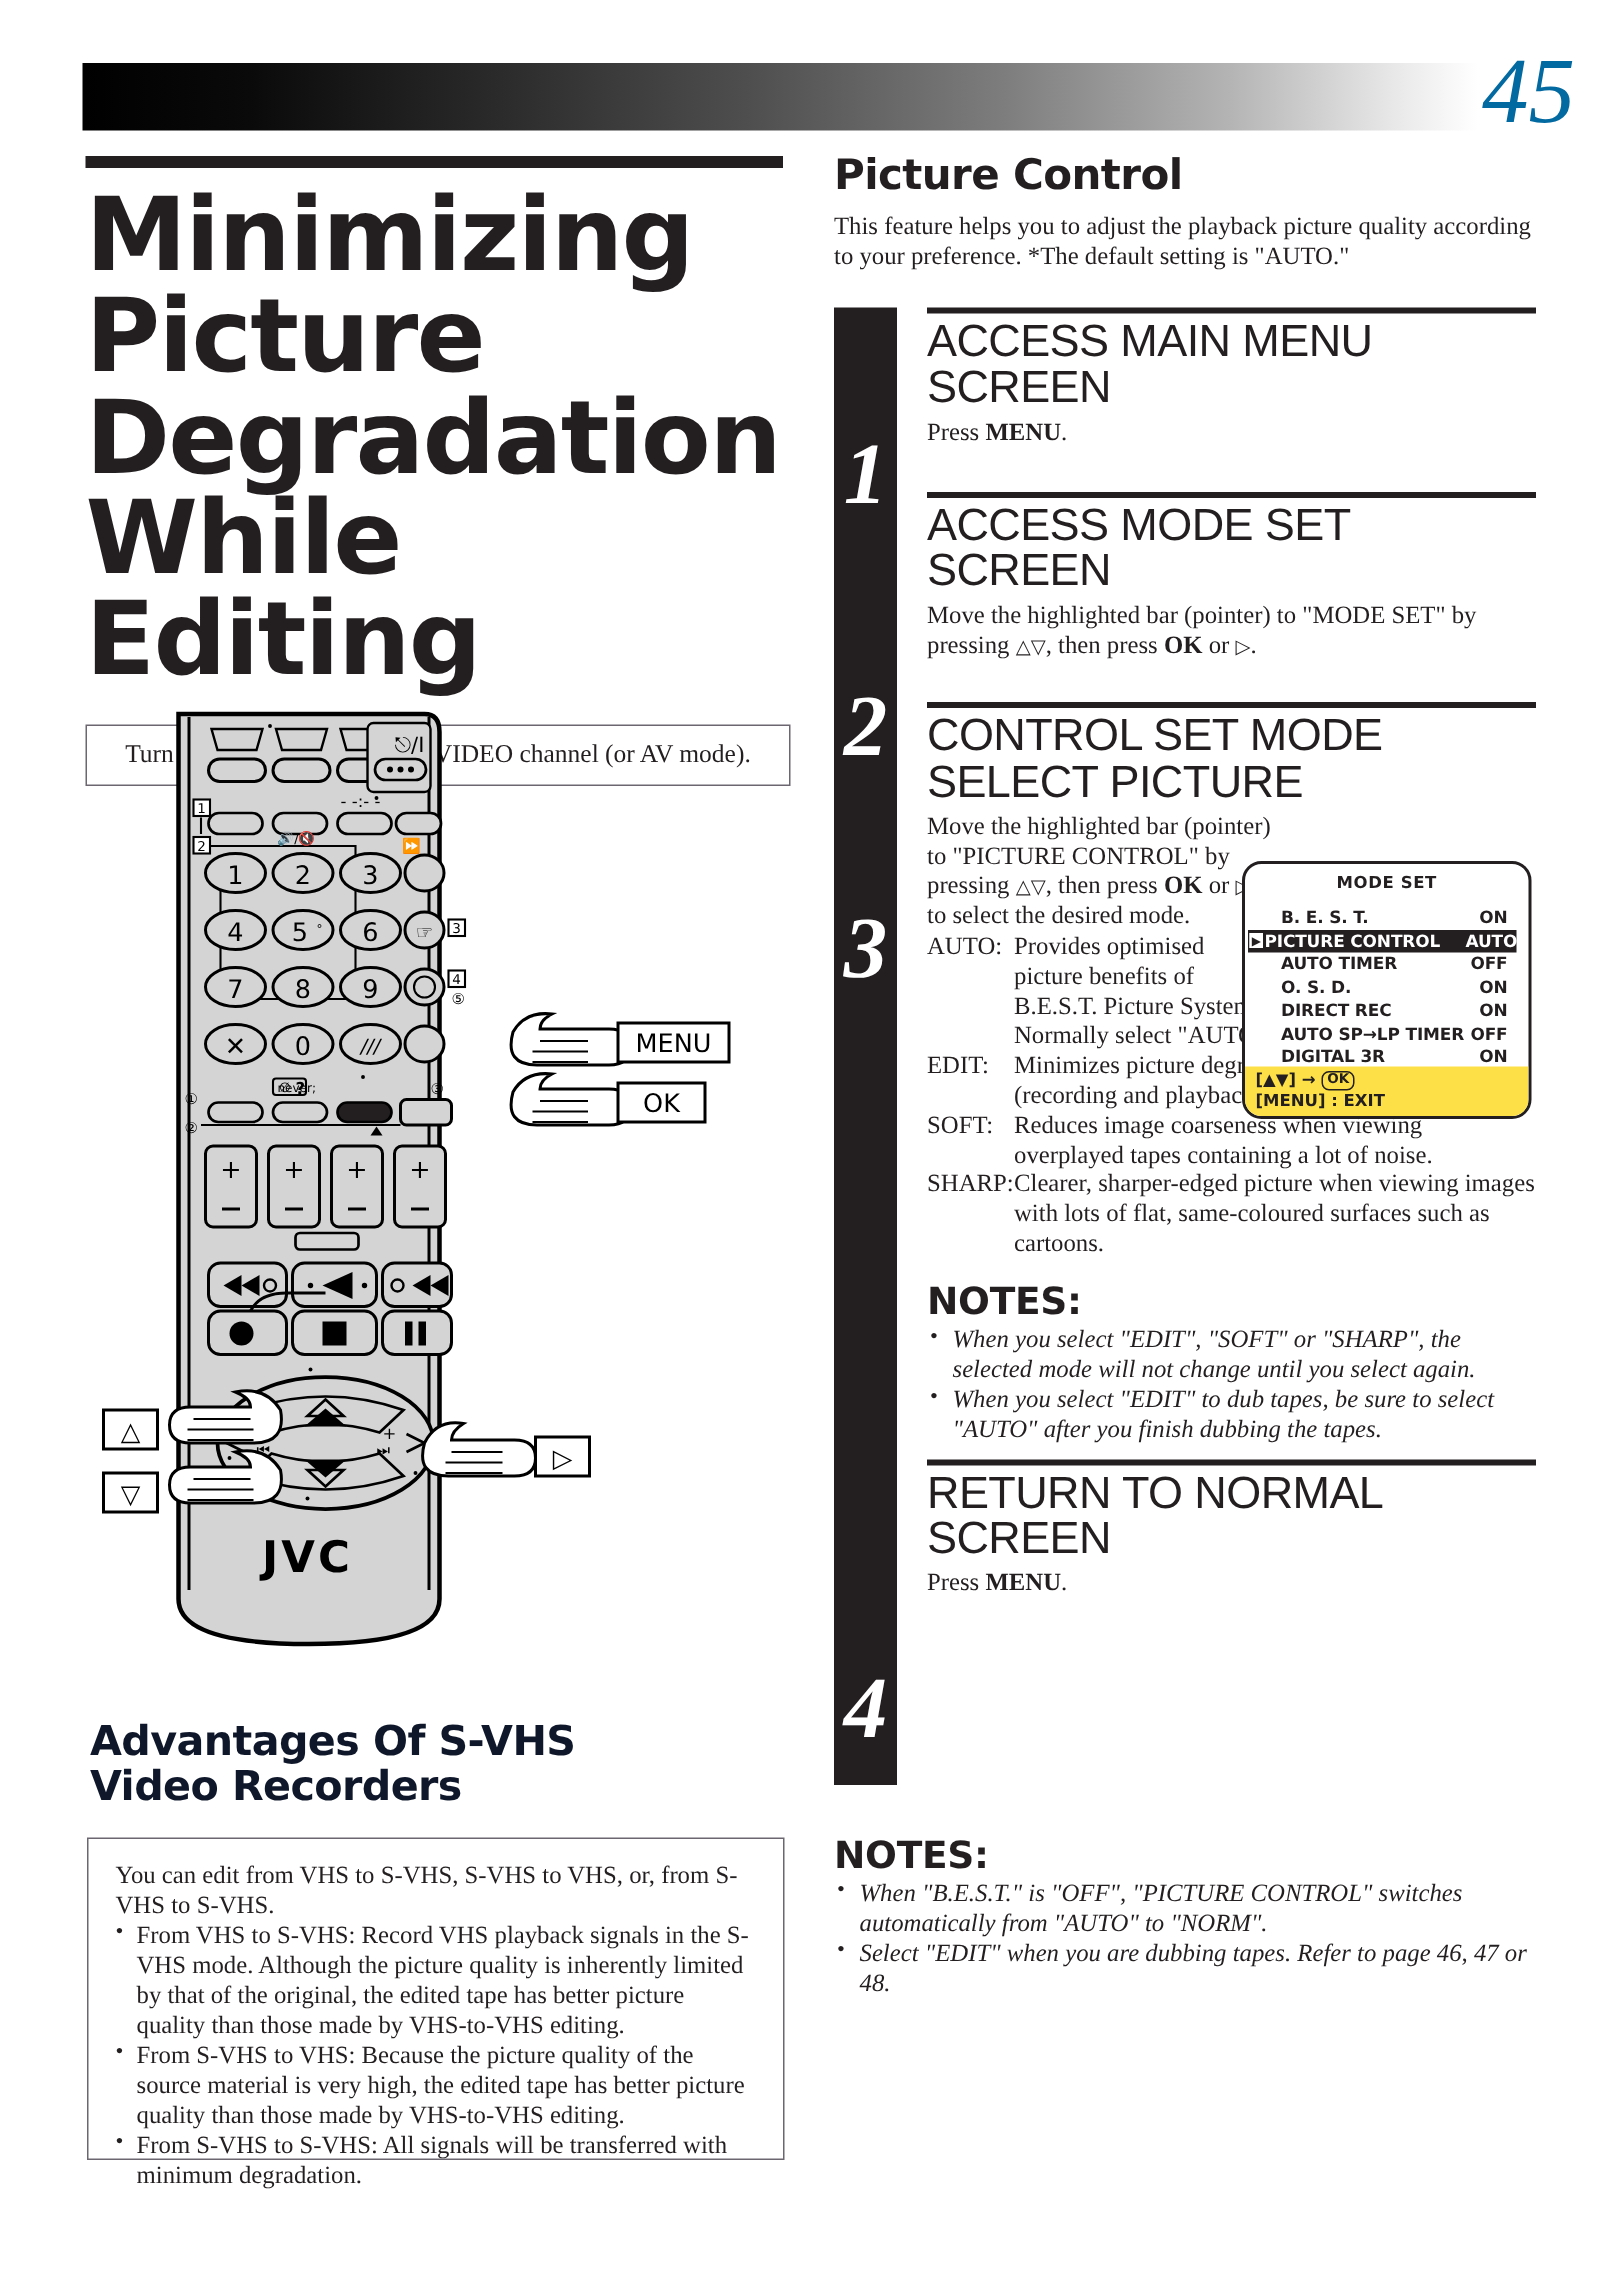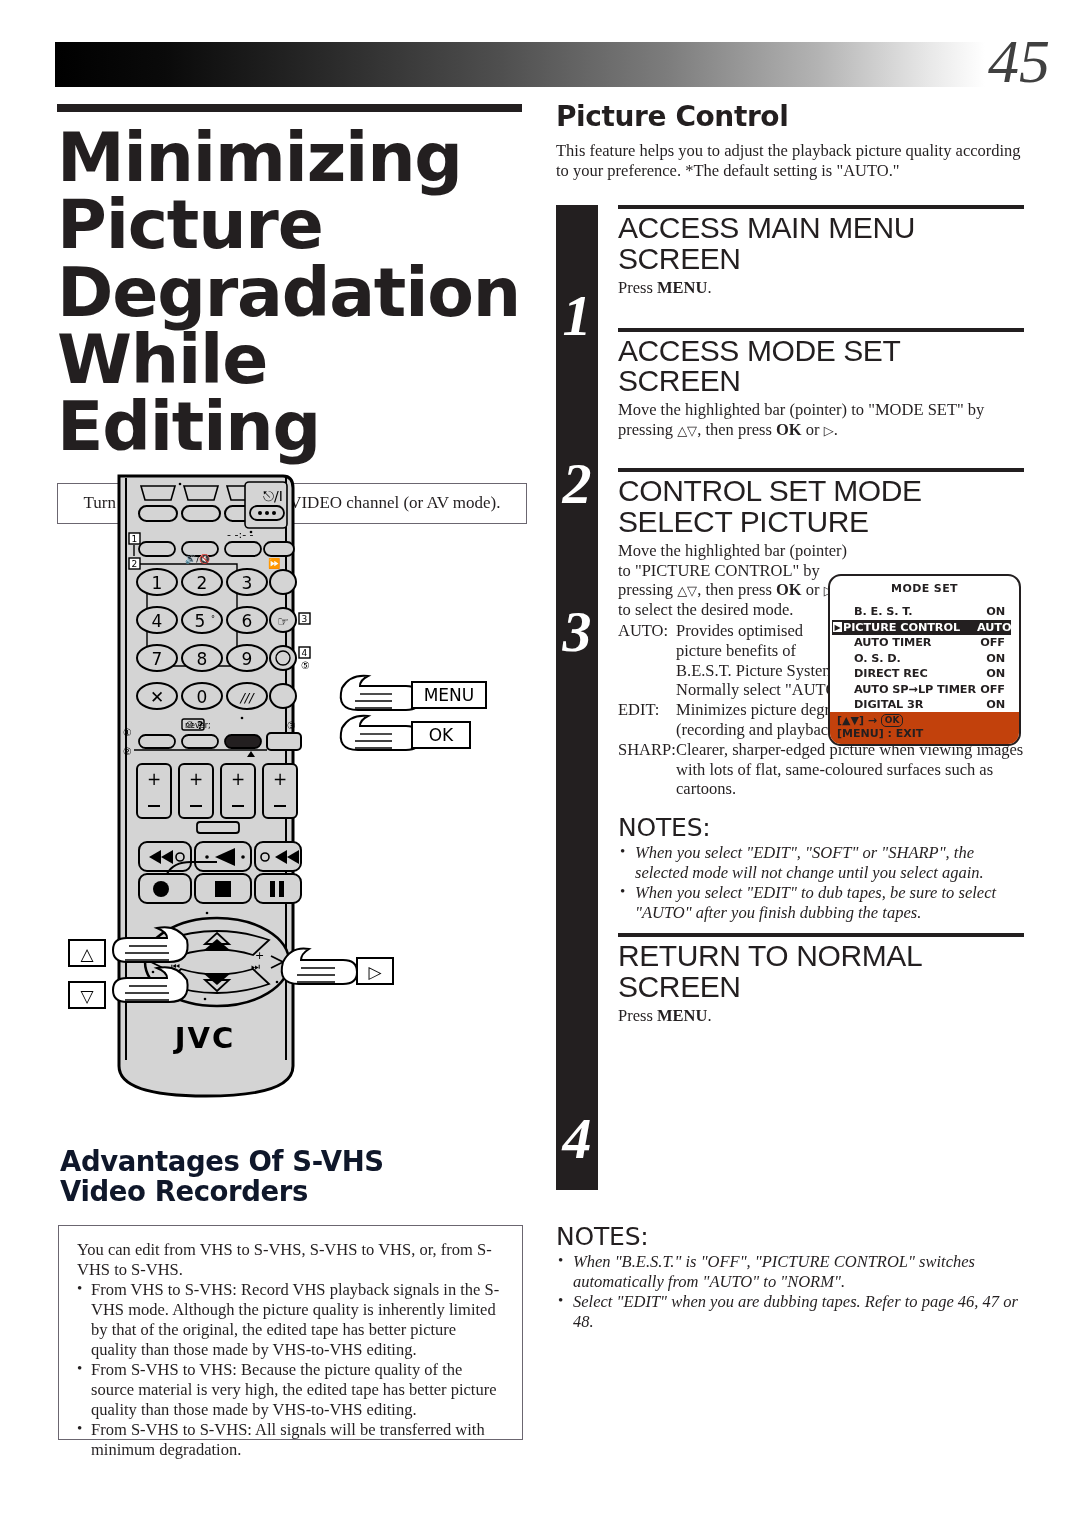--- a/index.html
+++ b/index.html
@@ -16,21 +16,21 @@
   .header-band {
     position: absolute; left: 55px; top: 42px;
     width: 930px; height: 45px;
     background: linear-gradient(to right, #000000 0%, #0a0a0a 12%, #2b2b2b 30%, #4f4f4f 48%, #7d7d7d 66%, #b3b3b3 82%, #e8e8e8 94%, #ffffff 100%);
   }
   .page-number {
     position: absolute; right: 30px; top: 30px;
     font-family: "Liberation Serif", serif;
     font-style: italic; font-weight: 400;
     font-size: 62px; line-height: 1;
-    color: #404040;
+    color: #0369a1;
   }
 
   
   .left-col { position: absolute; left: 57px; top: 104px; width: 470px; }
   .title-rule { width: 465px; height: 8px; background: #231f20; margin-bottom: 12px; }
   .main-title {
     font-family: "DejaVu Sans", sans-serif;
     font-weight: 700;
     font-size: 68px;
     line-height: 0.99;
@@ -106,21 +106,21 @@
   }
   .step-text {
     margin-top: 3px;
     font-family: "Liberation Serif", serif;
     font-size: 16.5px; line-height: 1.2;
   }
   .step-text b { font-family: "Liberation Serif", serif; font-weight: 700; }
 
   .notes-head {
     font-family: "DejaVu Sans", sans-serif;
-    font-weight: 400; font-size: 25px; letter-spacing: -0.2px;
+    font-weight: 700; font-size: 25px; letter-spacing: -0.2px;
   }
   .notes-list { list-style: none; margin-top: 1px; }
   .notes-list li {
     position: relative; padding-left: 17px;
     font-family: "Liberation Serif", serif;
     font-style: italic; font-size: 16.5px; line-height: 1.21;
   }
   .notes-list li::before {
     content: "\2022"; position: absolute; left: 2px; top: -1px; font-style: normal; font-size: 15px;
   }
@@ -154,21 +154,21 @@
     margin-left: -11px; width: 179px;
   }
   .osd-row.sel .ptr {
     position: absolute; left: 1px; top: 2px;
     width: 9px; height: 10px; background: #ffffff; color:#231f20;
     font-size: 8px; line-height: 10px; text-align: center; font-weight:700;
     border: 1px solid #ffffff;
   }
   .osd-foot {
     position: absolute; left: 0; bottom: 0; width: 100%;
-    background: #c2410c;
+    background: #fde047;
     padding: 2px 0 3px 7px;
     font-weight: 700; font-size: 11px; line-height: 1.25;
     color: #231f20;
   }
   .okbox {
     display: inline-block; border: 1.3px solid #231f20; border-radius: 5px;
     padding: 0 3px; font-size: 9px; line-height: 11px; vertical-align: 1px;
   }
 
   
@@ -473,20 +473,24 @@
       <div class="modes">
         <div class="mode-row narrow">
           <div class="mode-key">AUTO:</div>
           <div class="mode-val">Provides optimised picture benefits of B.E.S.T. Picture System. Normally select "AUTO".</div>
         </div>
         <div class="mode-row">
           <div class="mode-key">EDIT:</div>
           <div class="mode-val">Minimizes picture degradation during editing (recording and playback).</div>
         </div>
         <div class="mode-row">
+          <div class="mode-key">SOFT:</div>
+          <div class="mode-val">Reduces image coarseness when viewing overplayed tapes containing a lot of noise.</div>
+        </div>
+        <div class="mode-row">
           <div class="mode-key">SHARP:</div>
           <div class="mode-val">Clearer, sharper-edged picture when viewing images with lots of flat, same-coloured surfaces such as cartoons.</div>
         </div>
       </div>
 
       <div style="margin-top:14px">
         <div class="notes-head">NOTES:</div>
         <ul class="notes-list">
           <li>When you select "EDIT", "SOFT" or "SHARP", the selected mode will not change until you select again.</li>
           <li>When you select "EDIT" to dub tapes, be sure to select "AUTO" after you finish dubbing the tapes.</li>

